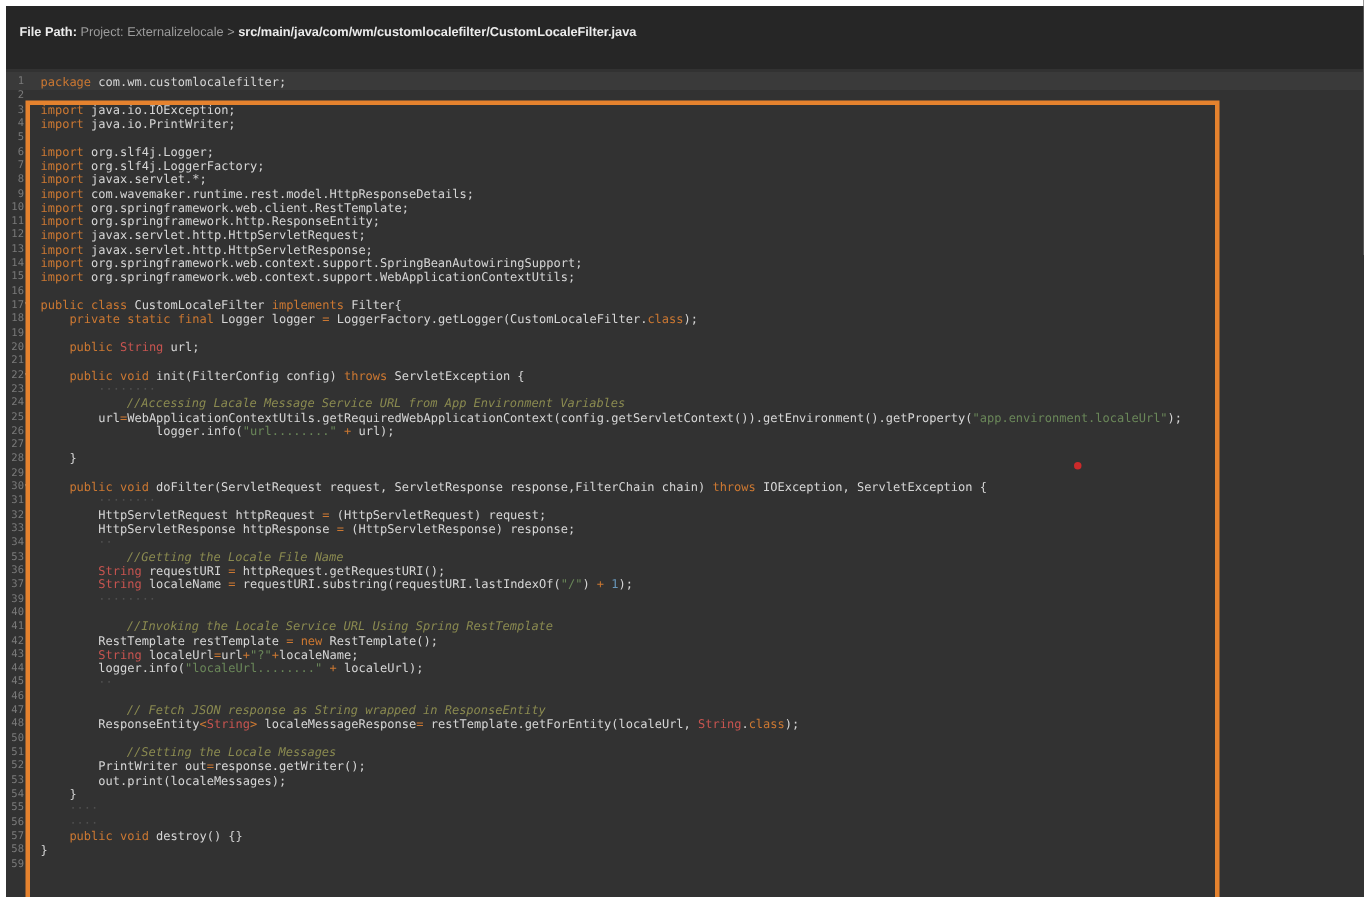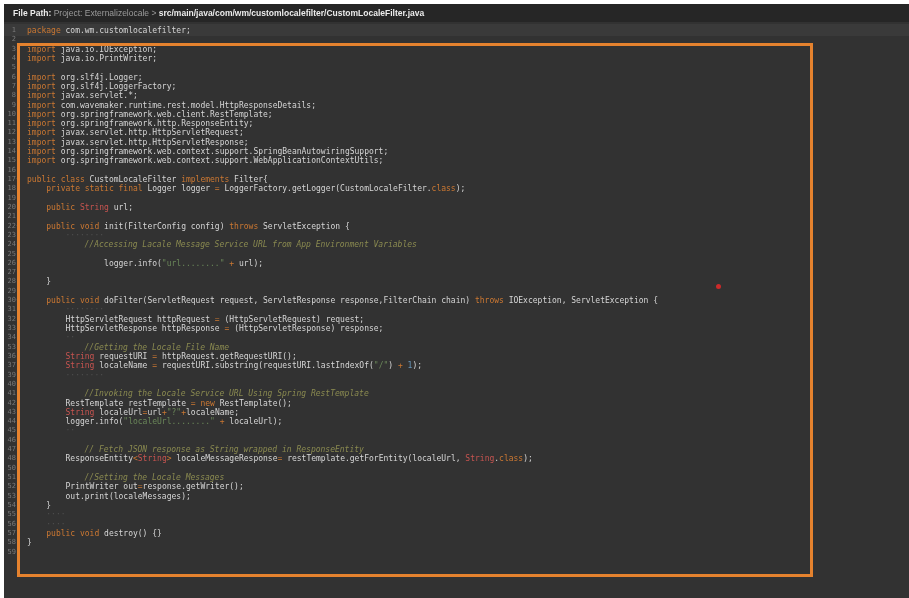--- a/index.html
+++ b/index.html
@@ -6,22 +6,22 @@
   html,body{margin:0;padding:0;}
   body{
     width:909px;height:598px;background:#ffffff;overflow:hidden;
     font-family:"Liberation Sans", sans-serif;
   }
   .app{
     position:absolute;left:4px;top:4px;width:905px;height:594px;
     background:#323232;overflow:hidden;
   }
   .topbar{
-    height:18px;background:#262626;display:flex;align-items:center;
-    padding:0 9px;font-size:8.5px;white-space:pre;color:#9c9c9c;
+    height:18px;background:#262626;display:flex;
+    padding:12px 9px;font-size:8.5px;white-space:pre;color:#9c9c9c;
   }
   .topbar .strong{color:#ececec;font-weight:bold;}
   .code-wrap{
     position:relative;height:576px;background:#323232;overflow:hidden;
     font-family:"DejaVu Sans Mono", monospace;
   }
   .cur-line{
     position:absolute;left:0;right:0;top:2px;height:12px;background:#3a3a3a;z-index:0;
   }
   .rows{position:relative;z-index:1;padding-top:4px;}
@@ -151,20 +151,21 @@
         <div class="row">
           <span class="ln">23</span>
           <span class="lt"><span class="p">        </span><span class="w">········</span></span>
         </div>
         <div class="row">
           <span class="ln">24</span>
           <span class="lt"><span class="p">        </span><span class="c">//Accessing Lacale Message Service URL from App Environment Variables</span></span>
         </div>
         <div class="row">
           <span class="ln">25</span>
+          <span class="lt"><span class="p">        url</span><span class="k">=</span><span class="p">WebApplicationContextUtils.getRequiredWebApplicationContext(config.getServletContext()).getEnvironment().getProperty(</span><span class="s">"app.environment.localeUrl"</span><span class="p">);</span></span>
         </div>
         <div class="row">
           <span class="ln">26</span>
           <span class="lt"><span class="p">                logger.info(</span><span class="s">"url........"</span><span class="p"> </span><span class="k">+</span><span class="p"> url);</span></span>
         </div>
         <div class="row">
           <span class="ln">27</span>
           <span class="lt"></span>
         </div>
         <div class="row">

